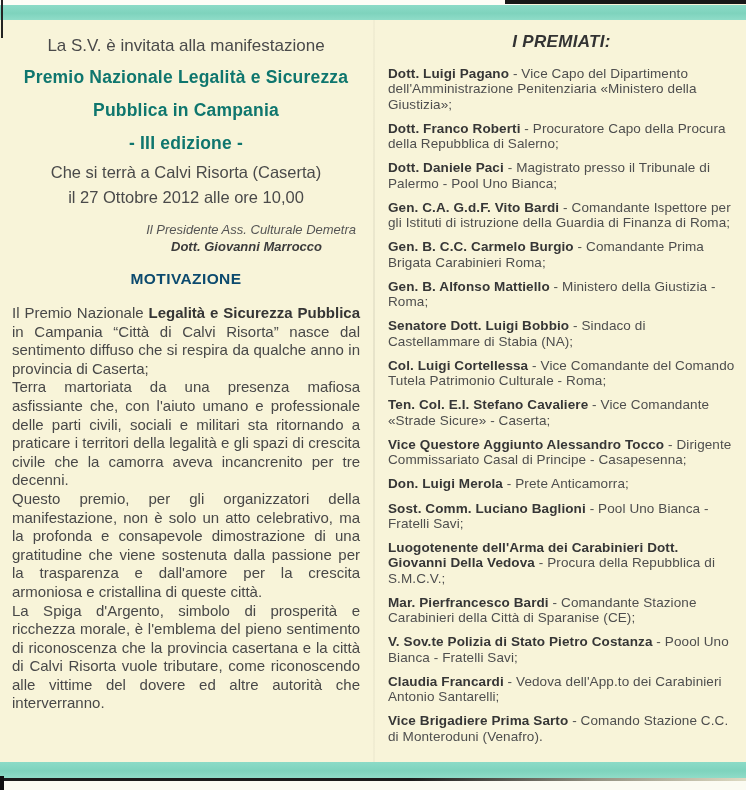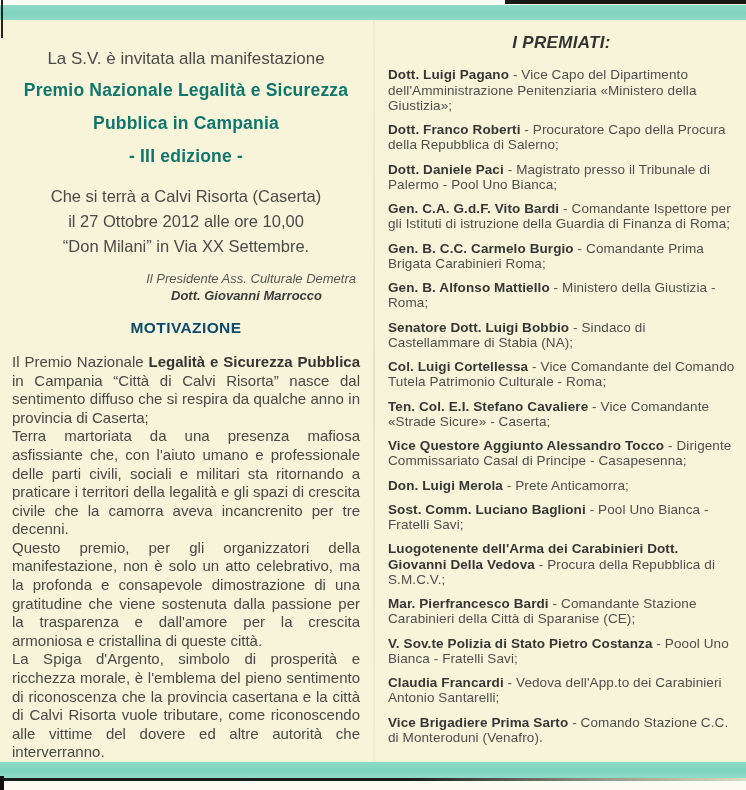--- a/index.html
+++ b/index.html
@@ -19,29 +19,29 @@
   .bar{position:absolute;left:0;width:100%;background:linear-gradient(to bottom,#8cdbc7,#7ed3bd 55%,#8fdcc8);}
   .bar.top{top:5px;height:15px;}
   .bar.bottom{top:762px;height:16px;}
   .edge-bottom-line{position:absolute;top:778px;left:0;width:100%;height:3px;
     background:linear-gradient(to right,#1c1c1c 0%,#1c1c1c 55%,rgba(28,28,28,.45) 80%,rgba(28,28,28,.12) 100%);}
   .edge-bottom-corner{position:absolute;top:776px;left:0;width:4px;height:14px;background:#101010;}
   .edge-bottom-white{position:absolute;top:781px;left:0;right:0;bottom:0;background:#fbfbf2;}
   .fold-line{position:absolute;top:20px;bottom:28px;left:373px;width:2px;
     background:linear-gradient(to bottom,rgba(70,70,60,.04),rgba(70,70,60,.10),rgba(70,70,60,.04));}
 
-  .content{position:absolute;top:20px;left:0;right:0;bottom:28px;display:flex;align-items:flex-end;}
+  .content{position:absolute;top:20px;left:0;right:0;bottom:28px;display:flex;}
   .col{box-sizing:border-box;}
   .col.left{width:373px;padding:8px 13px 0 12px;}
   .col.right{width:373px;padding:8px 11px 8px 15px;}
 
   
   .intro{font-size:17px;text-align:center;margin:8px 0 11px;color:#4a4a4a;}
   .title{font-size:17.5px;font-weight:bold;text-align:center;margin:0 0 12px;color:#0f766e;letter-spacing:.2px;}
-  .edition{margin-bottom:20px;}
+  .edition{margin-bottom:9px;}
   .venue{font-size:16.5px;text-align:center;margin:0 0 6px;color:#4a4a4a;}
   .signature{margin:15px 4px 10px 0;text-align:right;font-style:italic;font-size:13px;color:#555;}
   .sig-role{margin:0;}
   .sig-name{margin:2px 34px 16px 0;font-weight:bold;color:#3c3c3c;}
   .motivation-heading{font-size:15.5px;font-weight:bold;text-align:center;
     letter-spacing:.4px;margin:14px 0 16px;color:#0c4a6e;}
   .body-text p{margin:0;font-size:15px;line-height:1.24;text-align:justify;color:#484848;}
   .body-text b{color:#353535;}
 
   
@@ -60,21 +60,20 @@
   <div class="edge-left-line"></div>
 
   <div class="content">
     <div class="col left">
       <p class="intro">La S.V. è invitata alla manifestazione</p>
       <p class="title">Premio Nazionale Legalità e Sicurezza</p>
       <p class="title">Pubblica in Campania</p>
       <p class="title edition">- III edizione -</p>
       <p class="venue">Che si terrà a Calvi Risorta (Caserta)</p>
       <p class="venue">il 27 Ottobre 2012 alle ore 10,00</p>
-      <p class="venue">“Don Milani” in Via XX Settembre.</p>
 
       <div class="signature">
         <p class="sig-role">Il Presidente Ass. Culturale Demetra</p>
         <p class="sig-name">Dott. Giovanni Marrocco</p>
       </div>
 
       <h3 class="motivation-heading">MOTIVAZIONE</h3>
 
       <div class="body-text">
         <p><span>Il Premio Nazionale </span><b>Legalità e Sicurezza Pubblica</b><span> in Campania “Città di Calvi Risorta” nasce dal sentimento diffuso che si respira da qualche anno in provincia di Caserta;</span></p>

